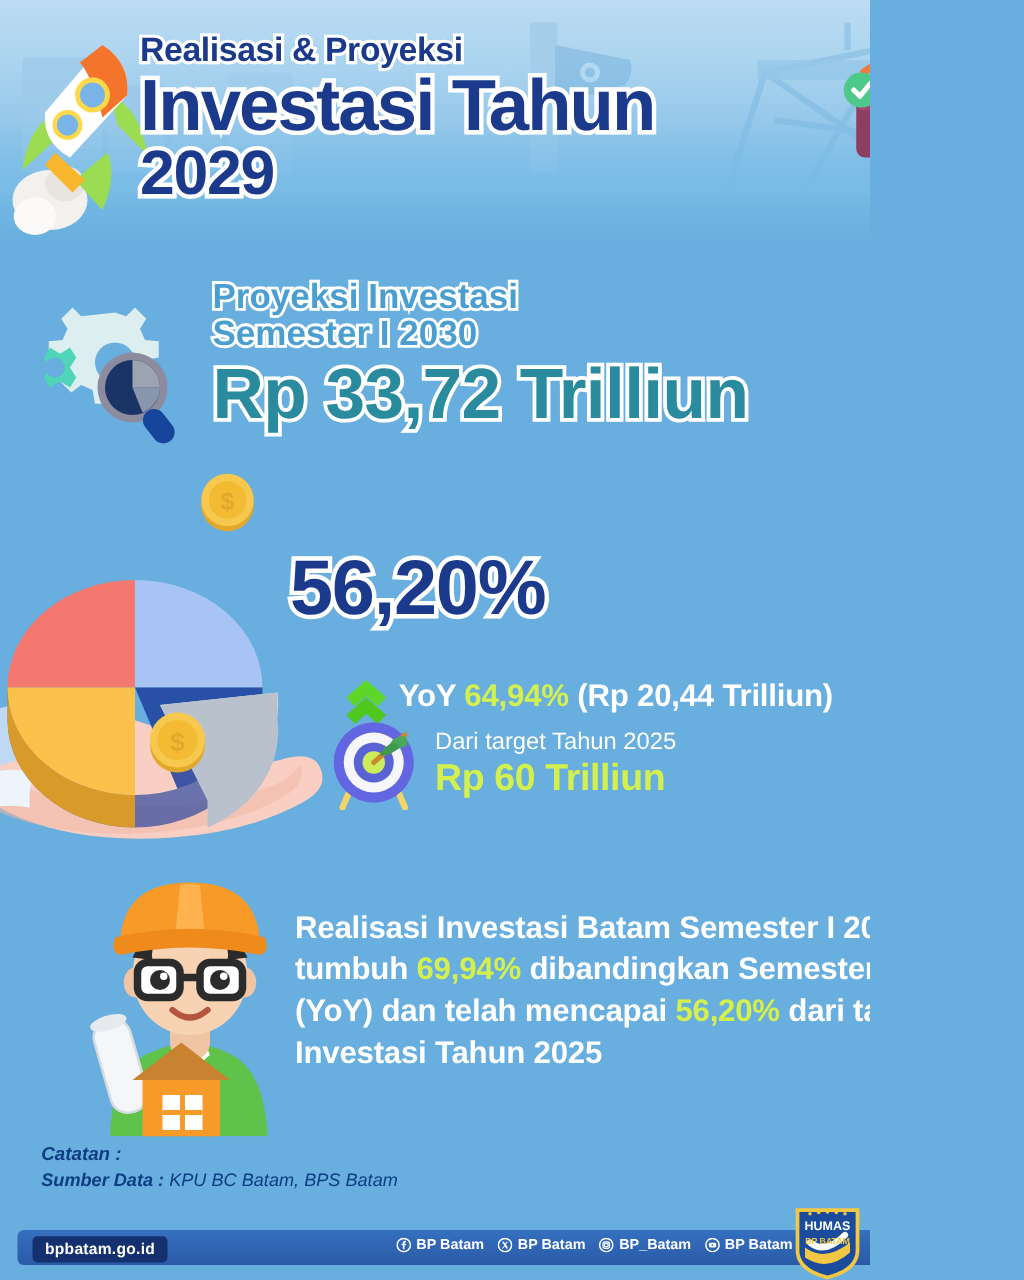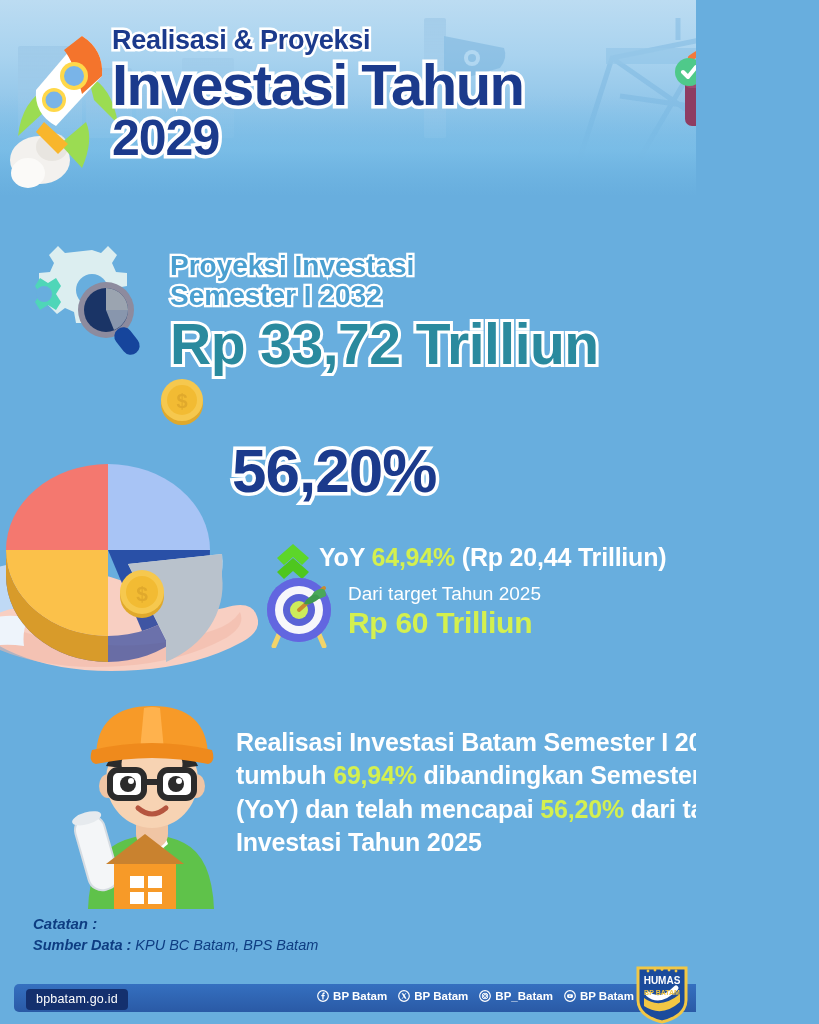--- a/index.html
+++ b/index.html
@@ -64,21 +64,21 @@
     font-size: 50px; font-weight: 800; letter-spacing: -1px;
     color: #1b3a8c;
     -webkit-text-stroke: 7px #ffffff;
     paint-order: stroke fill;
     line-height: 1.0;
   }
 
   
   .gears { position:absolute; left: 6px; top: 232px; width: 172px; height: 128px; }
 
-  .proj-block { position:absolute; left: 170px; top: 222px; width: 640px; margin-top: 29px; }
+  .proj-block { position:absolute; left: 170px; top: 222px; width: 640px; }
   .proj-label {
     font-size: 28px; font-weight: 800; line-height: 1.08;
     color: #4a9fd0;
     -webkit-text-stroke: 4.5px #ffffff;
     paint-order: stroke fill;
   }
   .proj-value {
     margin-top: 4px;
     font-size: 57px; font-weight: 800; letter-spacing: -0.5px;
     color: #2a8a9e;
@@ -140,21 +140,21 @@
   
   .footer {
     position:absolute; left: 14px; top: 984px;
     width: 772px; height: 28px;
     background: linear-gradient(180deg,#3570c0,#2a5aa6);
     border-radius: 5px;
   }
   .fbar-url {
     position:absolute; left: 26px; top: 989px;
     background: #14306e; color:#ffffff;
-    font-size: 12.5px; font-weight: 400;
+    font-size: 12.5px; font-weight: 700;
     padding: 3px 10px 4px; border-radius: 4px;
     letter-spacing: 0.2px;
   }
   .socials {
     position:absolute; right: 62px; top: 990px;
     display:flex; align-items:center; gap: 11px;
   }
   .soc { display:flex; align-items:center; gap: 4px; }
   .soc-ic { width: 12px; height: 12px; flex:0 0 auto; }
   .soc-tx { font-size: 11.5px; font-weight:800; color:#ffffff; white-space:nowrap; }
@@ -271,21 +271,21 @@
     </g>
     <circle cx="100" cy="78" r="28" fill="#8d8b9e"></circle>
     <circle cx="100" cy="78" r="22" fill="#1a3466"></circle>
     <path d="M100 56 A22 22 0 0 1 122 78 L100 78 Z" fill="#9ba4b0"></path>
     <path d="M100 78 L122 78 A22 22 0 0 1 108 98 Z" fill="#b8c0cc" opacity=".7"></path>
     <rect x="112" y="94" width="18" height="30" rx="9" fill="#16459c" transform="rotate(-38 121 109)"></rect>
   </svg>
 
   <div class="proj-block">
     <div class="proj-label">Proyeksi Investasi</div>
-    <div class="proj-label">Semester I 2032</div>
+    <div class="proj-label">Semester I 2030</div>
     <div class="proj-value">Rp 33,72 Trilliun</div>
   </div>
 
   <svg class="piehand" viewBox="0 0 268 320">
 
     <path d="M-6 210 q30 -26 72 -22 q56 6 106 32 q34 18 62 10 q26 -8 32 6 q8 16 -14 28 q-44 24 -104 28 q-72 5 -122 -16 q-34 -14 -38 -32 z" fill="#f8cfc2"></path>
     <path d="M-6 238 q40 22 108 28 q66 6 122 -14 q18 -6 26 -18 q6 14 -14 26 q-44 24 -104 28 q-72 5 -122 -16 q-26 -12 -16 -34z" fill="#f0b8a8" opacity=".55"></path>
     <path d="M-10 198 q28 -18 56 -10 q-16 16 -20 42 q-22 4 -40 18 z" fill="#bfd9f5"></path>
     <path d="M-10 244 q26 -10 48 -4 q-6 14 -4 28 q-26 -4 -46 4z" fill="#eef4fb"></path>
 

